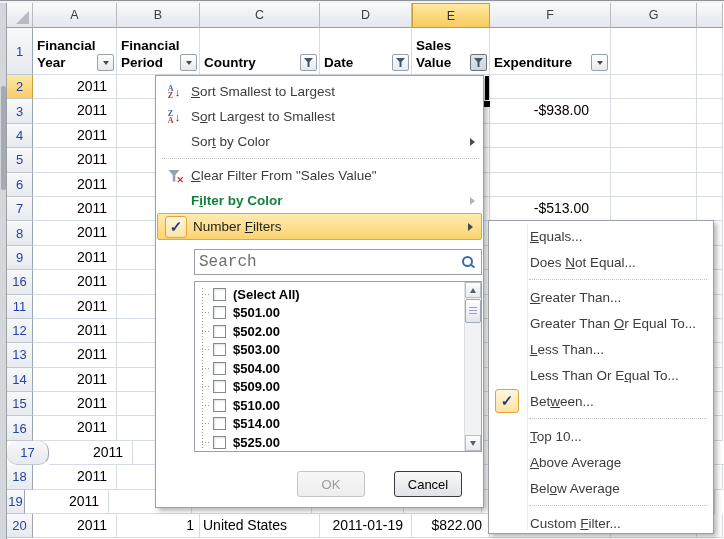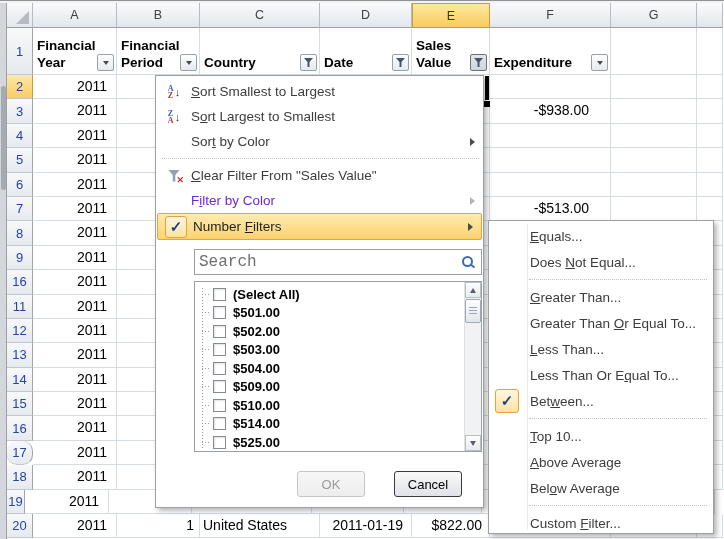--- a/index.html
+++ b/index.html
@@ -55,21 +55,21 @@
 
   
   #filter-menu { position:absolute; left:155px; top:75px; width:329px; height:433px; background:#fff;
                  border:1px solid #9BA0A6; box-shadow:3px 3px 5px rgba(0,0,0,.28); z-index:20;
                  padding-top:3px; font-size:13.5px; color:#3C3C3C; }
   .mi { height:25px; display:flex; align-items:center; padding:0 2px 0 1px; }
   .mi .gut { width:34px; display:flex; align-items:center; justify-content:center; flex:none; }
   .mi .lab { flex:1; white-space:nowrap; }
   .mi .subwrap { width:18px; display:flex; justify-content:center; flex:none; }
   .subar { width:0; height:0; border-left:5px solid #4A4A4A; border-top:4px solid transparent; border-bottom:4px solid transparent; }
-  .mi.dis { color:#6d28d9; }
+  .mi.dis { color:#15803d;font-weight:bold; }
   .mi.dis .subar { border-left-color:#B4B4B4; }
   .mi.hl { height:27px; margin:0 1px; border:1px solid #E8A33D; border-radius:2px;
            background:linear-gradient(#FEEBB0,#FBD370); color:#1F1F1F; }
   .msep { border-top:1px dotted #C3C3C3; margin:4px 4px 4px 6px; }
   .chk { width:22px; height:22px; border:1px solid #E2A33C; border-radius:3px;
          background:linear-gradient(#FEF6DE,#FCE3A1); color:#1F3C87; font-weight:bold; font-size:15px;
          display:inline-flex; align-items:center; justify-content:center; }
 
   
   .ic { position:relative; display:inline-flex; align-items:center; }
@@ -362,21 +362,21 @@
         <div class="cell col-a" style="width: 84px;">2011</div>
         <div class="cell col-b" style="width: 83px;"></div>
         <div class="cell col-c" style="width: 120px;"></div>
         <div class="cell col-d" style="width: 92px;"></div>
         <div class="cell col-e" style="width: 78px;"></div>
         <div class="cell col-f" style="width: 121px;"></div>
         <div class="cell col-g" style="width: 86px;"></div>
         <div class="cell" style="width: 26px;"></div>
       </div>
       <div class="grow">
-        <div class="rh" style="width: 26px; border-radius: 10px;">17</div>
+        <div class="rh" style="width: 42px; border-radius: 10px;">17</div>
         <div class="cell col-a" style="width: 84px;">2011</div>
         <div class="cell col-b" style="width: 83px;"></div>
         <div class="cell col-c" style="width: 120px;"></div>
         <div class="cell col-d" style="width: 92px;"></div>
         <div class="cell col-e" style="width: 78px;"></div>
         <div class="cell col-f" style="width: 121px;"></div>
         <div class="cell col-g" style="width: 86px;"></div>
         <div class="cell" style="width: 26px;"></div>
       </div>
       <div class="grow">

